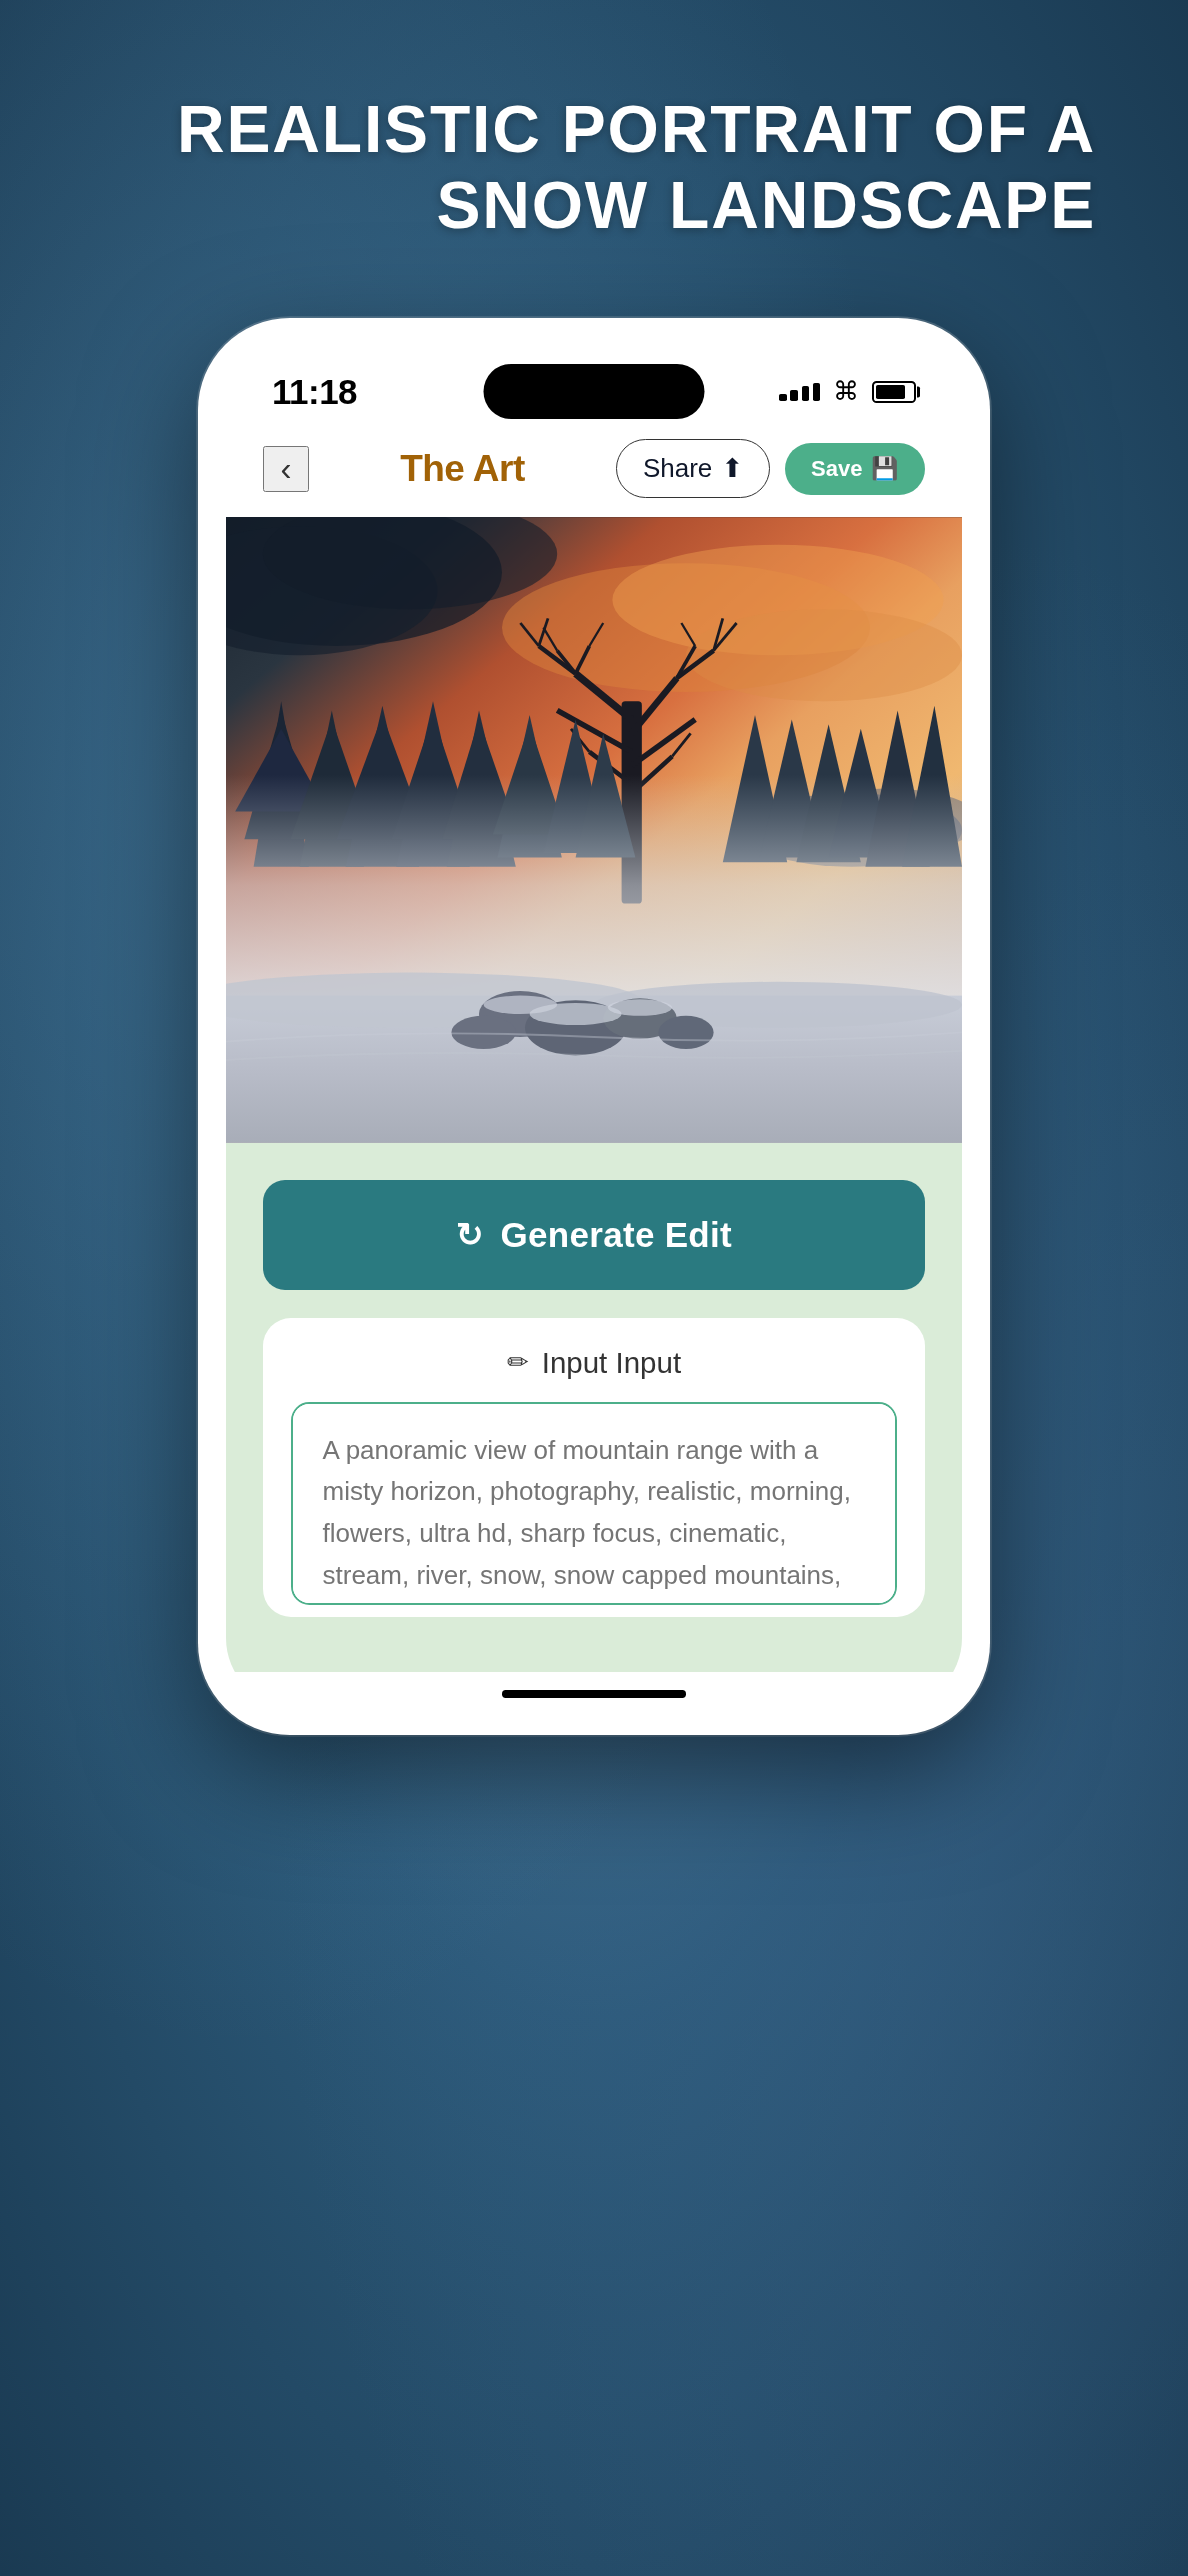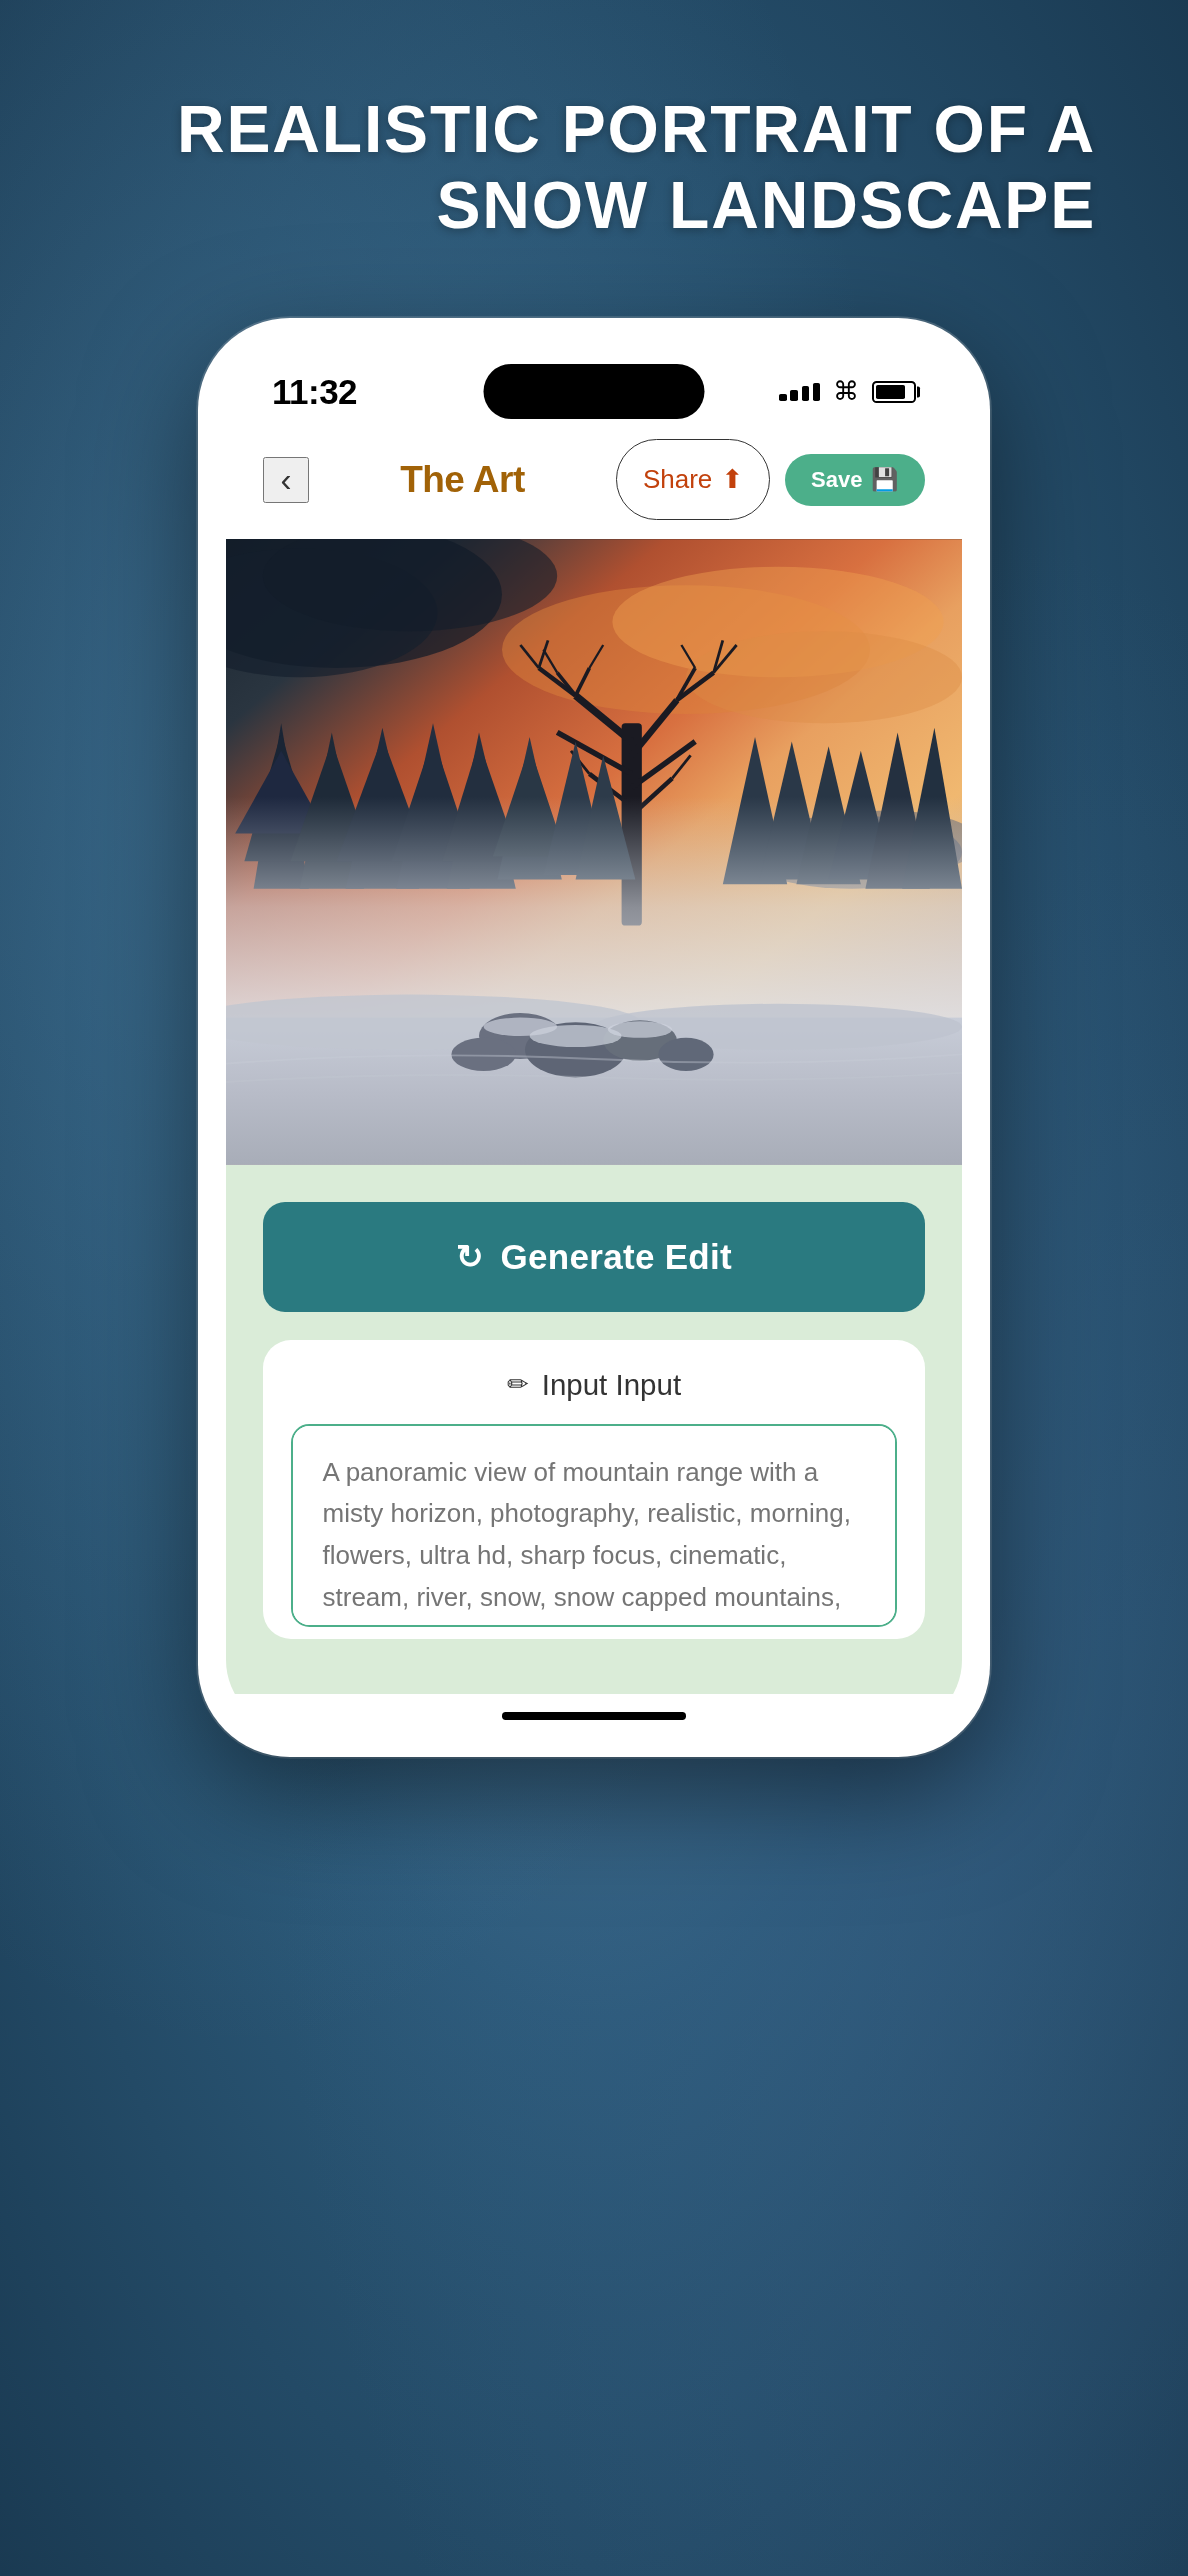--- a/index.html
+++ b/index.html
@@ -172,27 +172,27 @@
       letter-spacing: -0.5px;
     }
 
     .nav-actions {
       display: flex;
       gap: 14.7px;
       align-items: center;
     }
 
     .btn-share {
-      padding: 24px 26px;
+      padding: 13px 26px;
       border: 1.8px solid #333;
       border-radius: 46px;
       background: white;
       font-size: 26px;
       font-weight: 500;
-      color: #c2410c;
+      color: #0f172a;
       display: flex;
       align-items: center;
       gap: 9.2px;
       cursor: pointer;
     }
 
     .btn-save {
       padding: 13px 26px;
       border: none;
       border-radius: 46px;
@@ -311,21 +311,21 @@
 </head>
 <body>
 
 <span class="page-title">REALISTIC PORTRAIT OF A
 SNOW LANDSCAPE</span>
 
 <div class="phone-frame">
   <div class="phone-inner">
 
     <div class="status-bar">
-      <span class="status-time">11:32</span>
+      <span class="status-time">11:18</span>
       <div class="dynamic-island"></div>
       <div class="status-icons">
         <div class="signal-dots">
           <div class="signal-dot" style="height:7.4px"></div>
           <div class="signal-dot" style="height:11px"></div>
           <div class="signal-dot" style="height:14.7px"></div>
           <div class="signal-dot" style="height:18.4px"></div>
         </div>
         <span class="wifi-icon">⌘</span>
         <div class="battery-icon">

